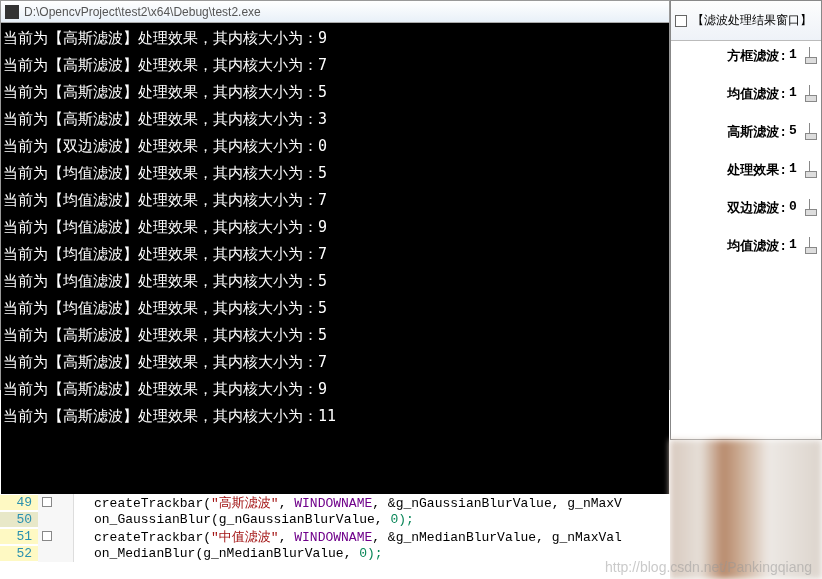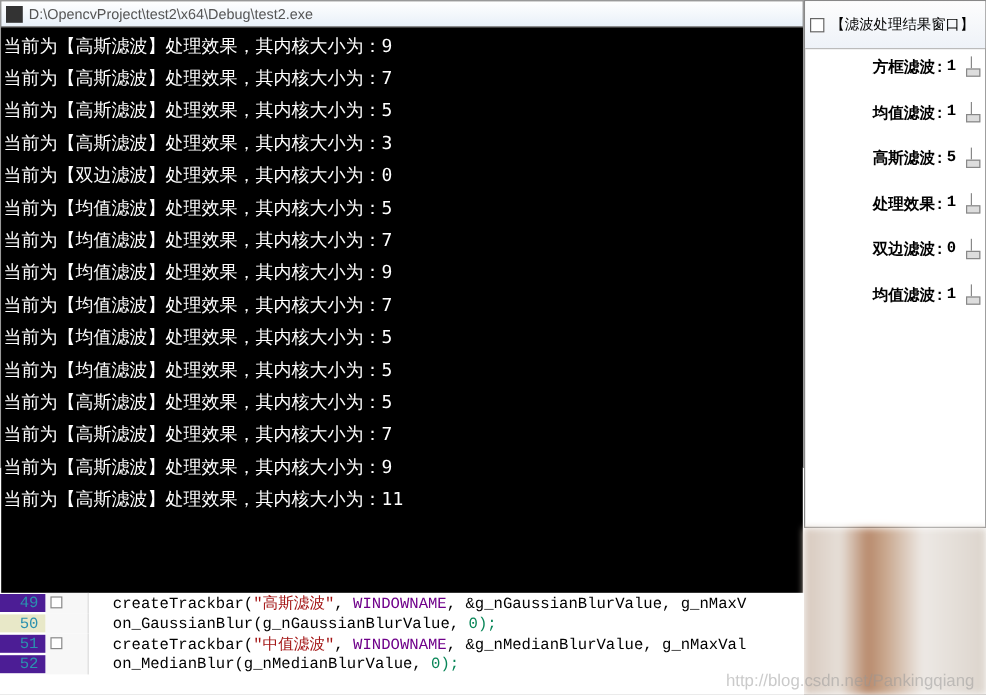--- a/index.html
+++ b/index.html
@@ -19,21 +19,21 @@
 .slider-label { white-space: nowrap; }
 .slider-val { margin-left: 2px; min-width: 12px; }
 .slider-track { width: 10px; height: 16px; margin-left: 4px; position: relative; }
 .slider-track::before { content: ""; position: absolute; left: 4px; top: 0; width: 1px; height: 10px; background: #888; }
 .slider-track::after { content: ""; position: absolute; left: 0; top: 10px; width: 10px; height: 5px; background: #ddd; border: 1px solid #888; }
 
 .image-preview { position: absolute; left: 670px; top: 440px; width: 152px; height: 139px; background: linear-gradient(90deg, #d8c9be 0%, #e6dfd8 20%, #b88a6c 35%, #c9a88f 45%, #ede9e5 65%, #dcd4cc 100%); filter: blur(3px); }
 
 .code-area { position: absolute; left: 0; top: 494px; width: 670px; height: 85px; background: #fff; font-family: Consolas, "Courier New", monospace; font-size: 13px; overflow: hidden; }
 .code-line { display: flex; align-items: center; height: 17px; }
-.gutter { width: 38px; text-align: right; padding-right: 6px; color: #2b91af; background: #4c1d95; }
+.gutter { width: 38px; text-align: right; padding-right: 6px; color: #2b91af; background: #fef9c3; }
 .gutter.active { background: #e8e8c8; }
 .bar { width: 36px; height: 100%; background: #f7f7f7; border-right: 1px solid #ddd; position: relative; }
 .bar .marker { position: absolute; left: 4px; top: 3px; width: 10px; height: 10px; border: 1px solid #888; background: #fff; }
 .code-txt { padding-left: 20px; white-space: pre; color: #000; }
 .str { color: #a31515; }
 .macro { color: #6f008a; }
 .num { color: #098658; }
 
 .watermark { position: absolute; right: 10px; bottom: 4px; font-size: 14px; color: rgba(150,150,150,0.5); font-family: Arial; z-index: 50; pointer-events: none; text-align: right; }
 </style>

